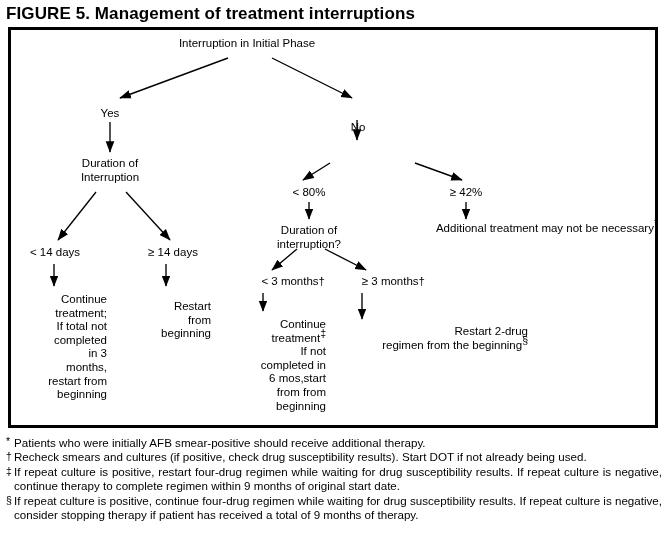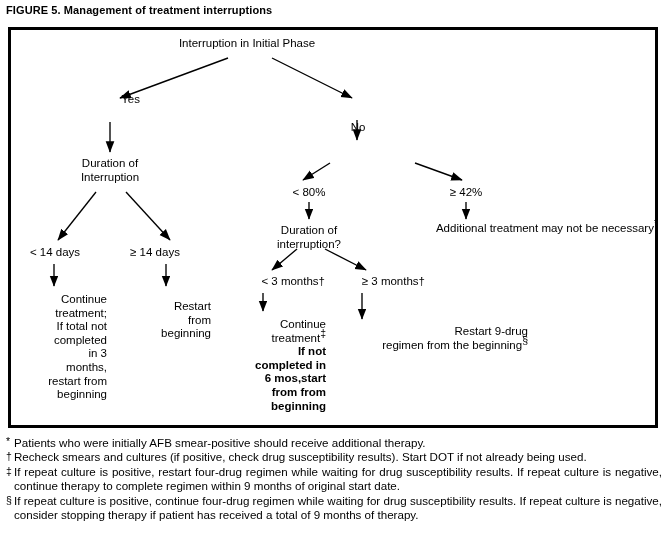--- a/index.html
+++ b/index.html
@@ -20,21 +20,21 @@
     left: 0; top: 0;
     width: 667px;
     height: 555px;
   }
 
   
   #figure-title {
     position: absolute;
     left: 6px;
     top: 4px;
-    font-size: 11px;
+    font-size: 17px;
     font-weight: bold;
     letter-spacing: 0.1px;
     white-space: nowrap;
   }
 
   
   #chart-frame {
     position: absolute;
     left: 8px;
     top: 27px;
@@ -143,30 +143,30 @@
       <line x1="325" y1="249" x2="366" y2="270" marker-end="url(#ahs)"></line>
 
       <line x1="263" y1="293" x2="263" y2="311" marker-end="url(#ah)"></line>
 
       <line x1="362" y1="293" x2="362" y2="319" marker-end="url(#ah)"></line>
     </g>
   </svg>
 
   <div class="node ctr" style="left:162px; top:37px; width:170px;">Interruption in Initial Phase</div>
 
-  <div class="node ctr" style="left:80px; top:93px; width:60px;text-align:right;">Yes</div>
+  <div class="node ctr" style="left:80px; top:107px; width:60px;">Yes</div>
 
   <div class="node ctr" style="left:330px; top:105px; width:56px;margin-top:16px;">No</div>
 
   <div class="node ctr" style="left:55px; top:157px; width:110px;">Duration of
 Interruption</div>
 
   <div class="node ctr" style="left:16px; top:246px; width:78px;">&lt; 14 days</div>
 
-  <div class="node ctr" style="left:116px; top:246px; width:78px;">≥ 14 days</div>
+  <div class="node ctr" style="left:134px; top:246px; width:78px;">≥ 14 days</div>
 
   <div class="node lft" style="left:22px; top:293px; width:85px;">Continue
 treatment;
 If total not
 completed
 in 3
 months,
 restart from
 beginning</div>
 
@@ -182,27 +182,27 @@
   <div class="node ctr" style="left:254px; top:224px; width:110px;">Duration of
 interruption?</div>
 
   <div class="node lft" style="left:432px; top:222px; width:226px;"><span>Additional treatment may not be necessary</span><span class="sup">*</span></div>
 
   <div class="node lft" style="left:230px; top:275px; width:95px;"><span>&lt; 3 months</span><span>†</span></div>
 
   <div class="node lft" style="left:330px; top:275px; width:95px;"><span>≥ 3 months</span><span>†</span></div>
 
   <div class="node lft" style="left:230px; top:318px; width:96px;"><span style="white-space:pre-line;">Continue
-treatment</span><span class="sup">‡</span><span style="white-space:pre-line; display:block;font-weight:bold;">If not
+treatment</span><span class="sup">‡</span><span style="white-space:pre-line; display:block;">If not
 completed in
 6 mos,start
 from from
 beginning</span></div>
 
-  <div class="node lft" style="left:328px; top:325px; width:200px;"><span style="white-space:pre-line;">Restart 9-drug
+  <div class="node lft" style="left:328px; top:325px; width:200px;"><span style="white-space:pre-line;">Restart 2-drug
 regimen from the beginning</span><span class="sup">§</span></div>
 
   <div id="footnotes">
     <div class="fn">
       <span class="mark">*</span>
       <span>Patients who were initially AFB smear-positive should receive additional therapy.</span>
     </div>
     <div class="fn">
       <span class="mark dag">†</span>
       <span>Recheck smears and cultures (if positive, check drug susceptibility results). Start DOT if not already being used.</span>

